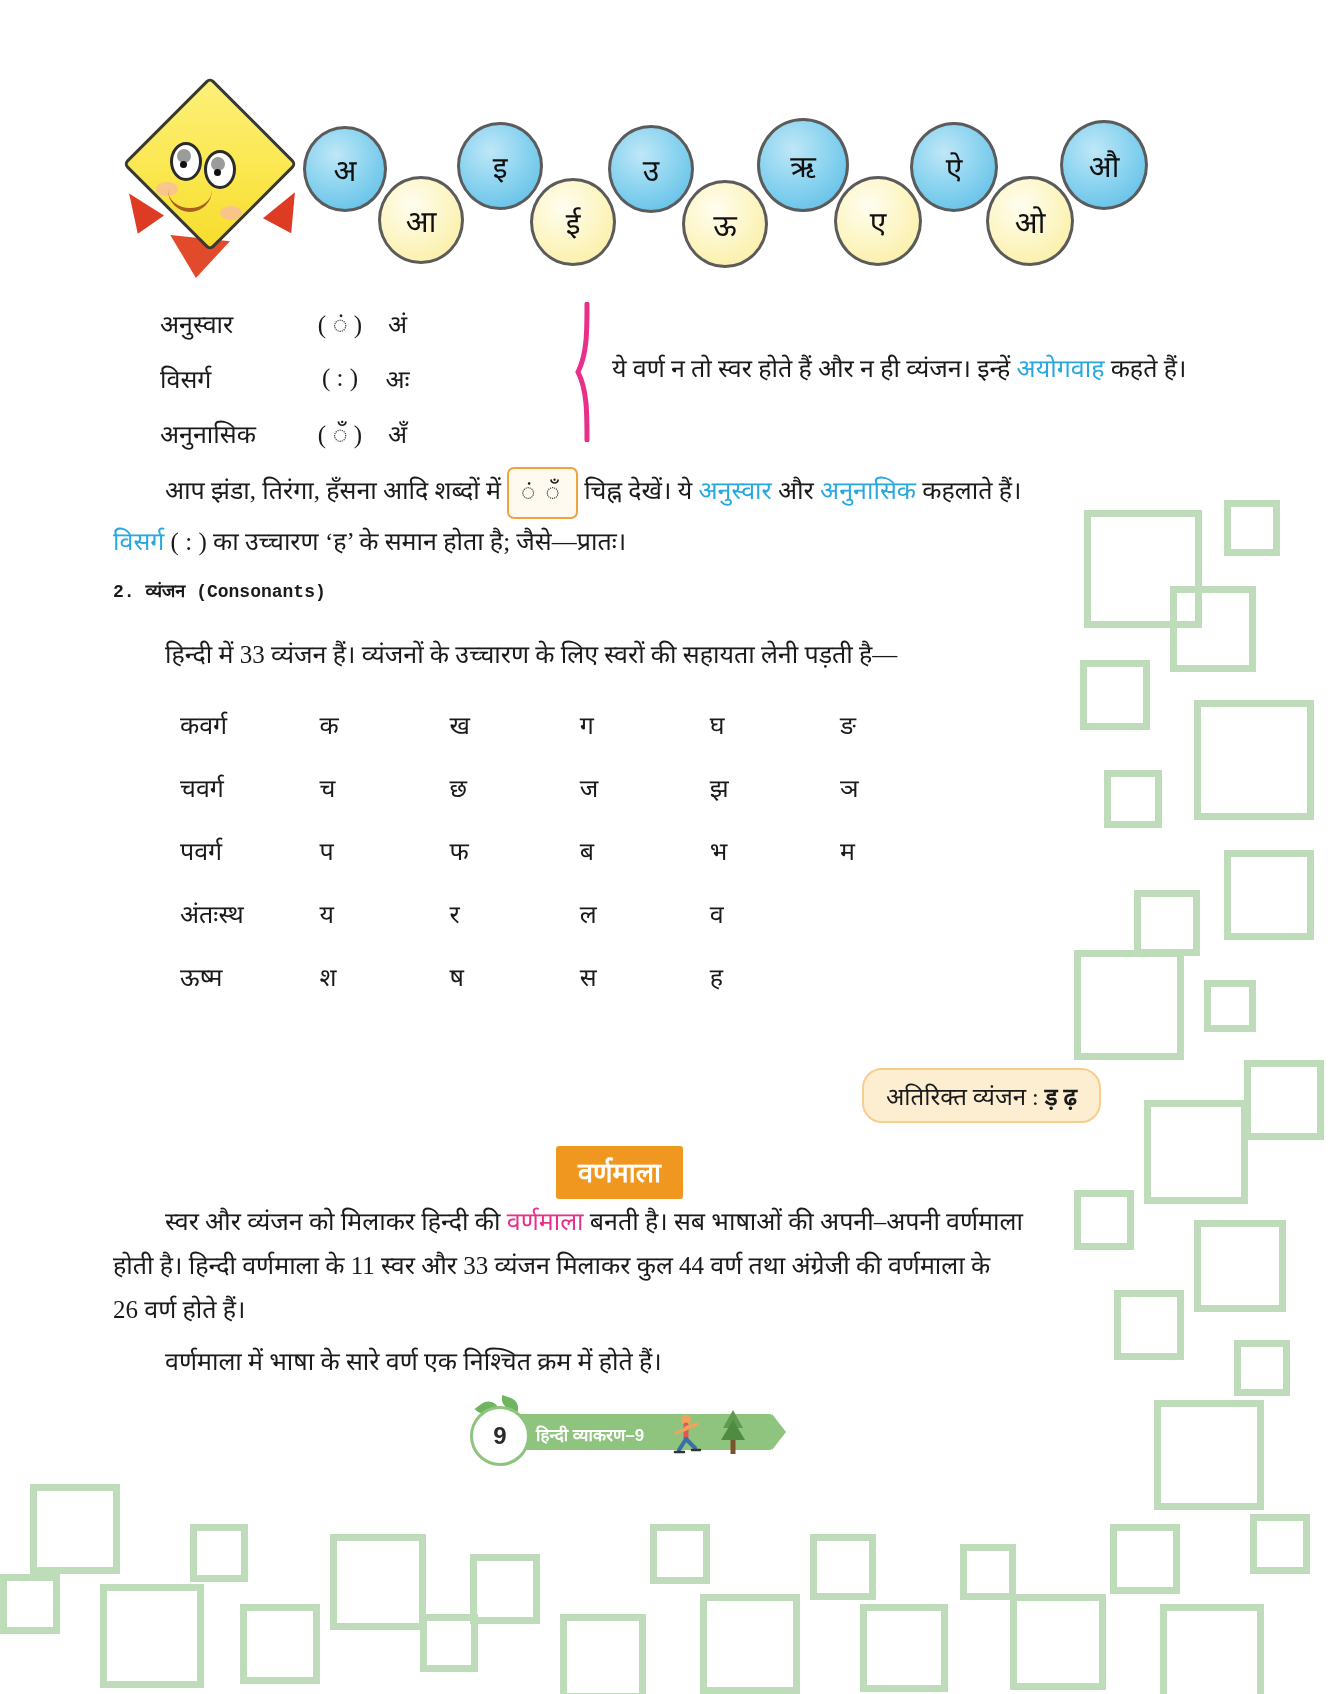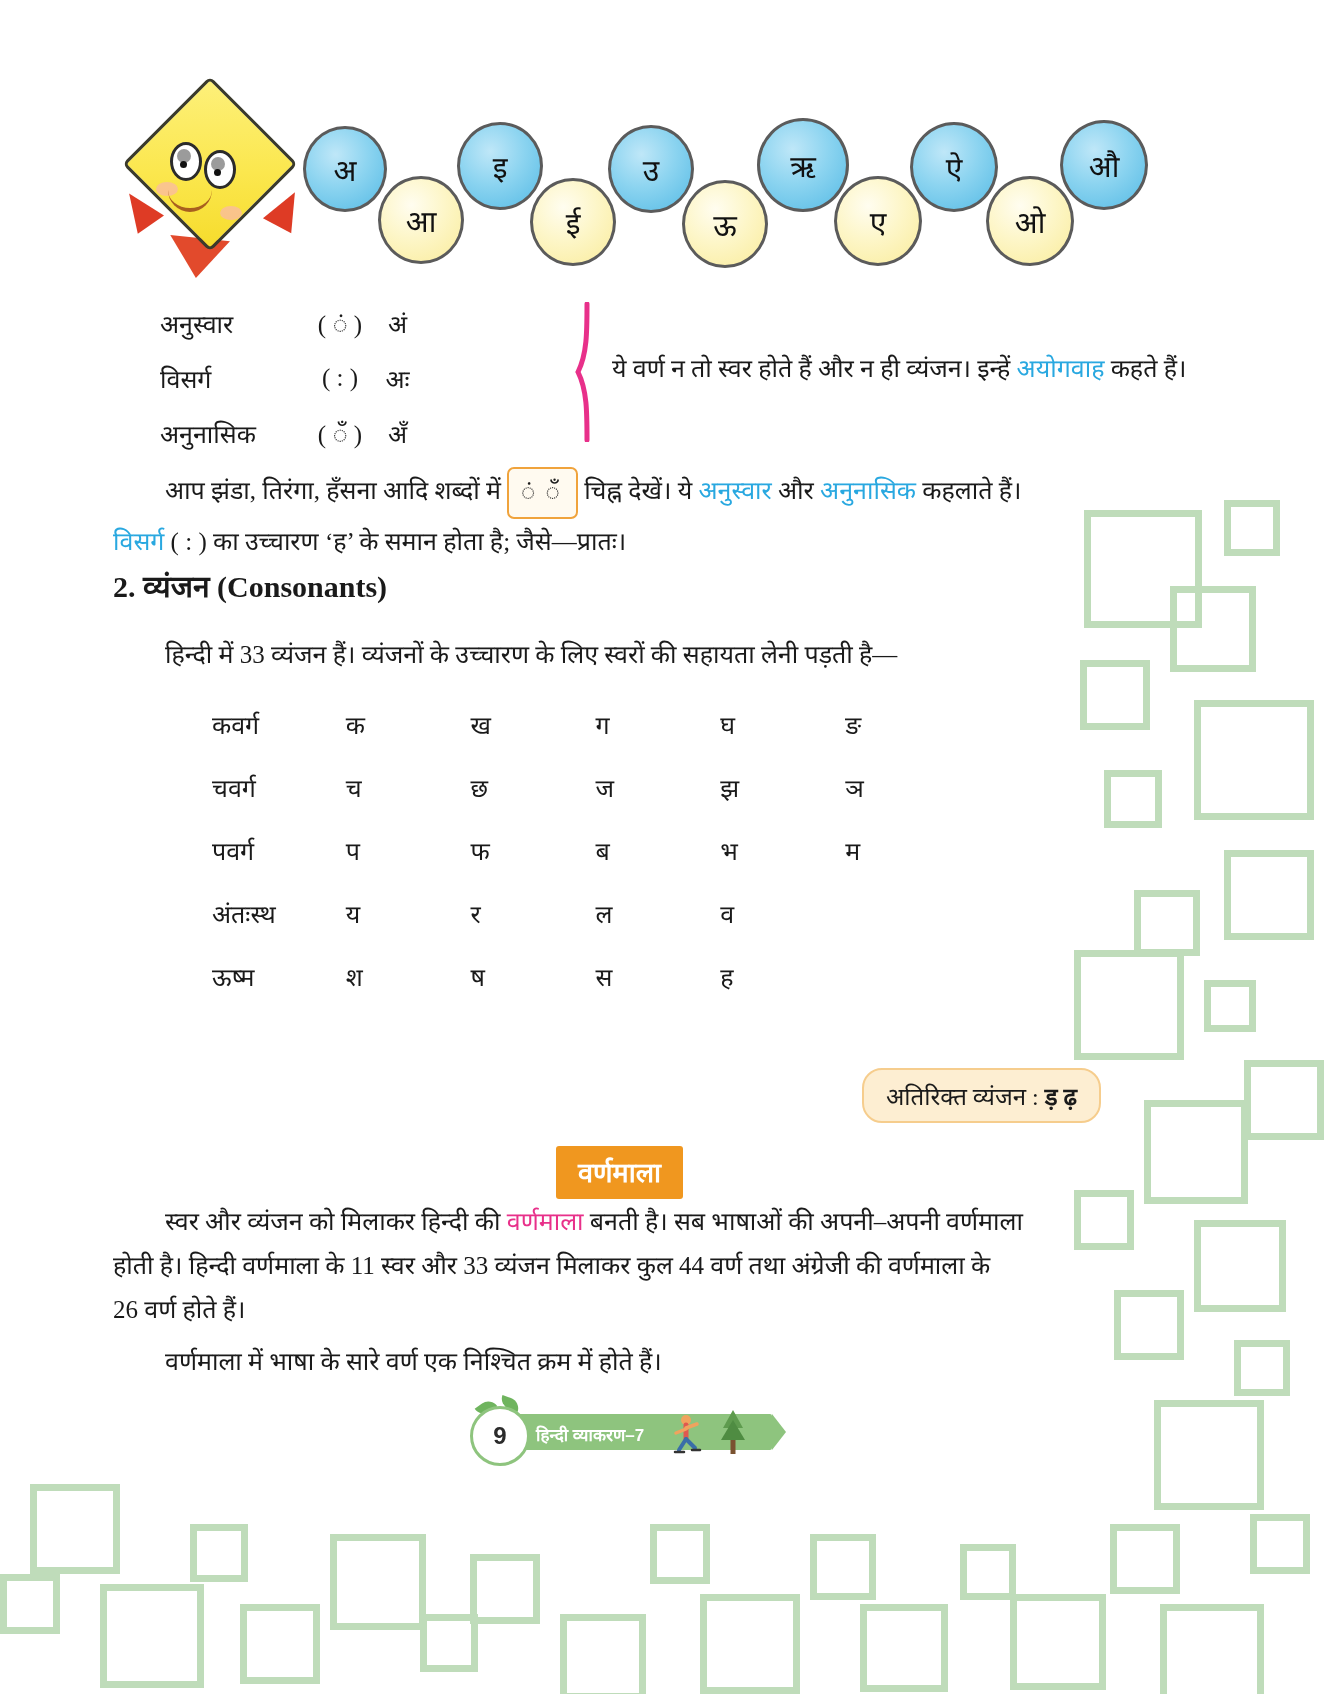--- a/index.html
+++ b/index.html
@@ -62,27 +62,27 @@
   .hl-pink{color:#e8308a;}
   
   .para{position:absolute;font-size:25px;line-height:44px;font-family:Liberation Serif, serif;}
   .chihn-box{
     display:inline-block;border:2px solid #f0a33c;border-radius:7px;
     background:#fffaf0;padding:1px 12px 3px 12px;vertical-align:middle;
     font-size:24px;letter-spacing:4px;
   }
   
   #sec2{
-    position:absolute;left:113px;top:565px;font-size:30px;font-weight:bold;
-    font-family:Liberation Serif, serif;
+    position:absolute;left:113px;top:578px;font-size:18px;font-weight:bold;
+    font-family:Liberation Mono, monospace;
   }
   
   #cons-table{position:absolute;left:180px;top:692px;width:790px;}
   .crow{display:flex;height:63px;align-items:center;font-size:25px;}
-  .cgroup{width:150px;margin-left:32px;}
+  .cgroup{width:150px;}
   .cletter{width:140px;text-align:left;}
   
   #extra-box{
     position:absolute;left:862px;top:1068px;
     background:#fdeed2;border:2px solid #f6cd8d;border-radius:20px;
     padding:9px 22px;font-size:24px;white-space:nowrap;
   }
   #extra-box b{font-weight:bold;}
   
   #varnamala{
@@ -321,21 +321,21 @@
 
 <div class="para" style="left:113px;top:1288px;width:1030px;">26 वर्ण होते हैं।</div>
 
 <div class="para" style="left:165px;top:1340px;width:980px;">वर्णमाला में भाषा के सारे वर्ण एक निश्चित क्रम में होते हैं।</div>
 
 <div id="footer">
   <div id="footer-ribbon"></div>
   <div class="leaf" style="left:6px;top:-4px;transform:rotate(-35deg);"></div>
   <div class="leaf" style="left:30px;top:-8px;transform:rotate(20deg);"></div>
   <div id="footer-circle">9</div>
-  <div id="footer-label">हिन्दी व्याकरण–7</div>
+  <div id="footer-label">हिन्दी व्याकरण–9</div>
 
   <svg class="fig" style="left:196px;top:6px;width:42px;height:44px;" viewBox="0 0 42 44">
     <circle cx="20" cy="8" r="5" fill="#f0a35e"></circle>
     <path d="M20 13 L20 27" stroke="#e0584f" stroke-width="5" stroke-linecap="round"></path>
     <path d="M20 16 L31 12" stroke="#f0a35e" stroke-width="3.5" stroke-linecap="round"></path>
     <path d="M20 17 L10 21" stroke="#f0a35e" stroke-width="3.5" stroke-linecap="round"></path>
     <path d="M20 27 L13 38" stroke="#3a6ea8" stroke-width="4" stroke-linecap="round"></path>
     <path d="M20 27 L29 36" stroke="#3a6ea8" stroke-width="4" stroke-linecap="round"></path>
     <path d="M9 40 L18 40" stroke="#333" stroke-width="2.5" stroke-linecap="round"></path>
     <path d="M26 38 L34 38" stroke="#333" stroke-width="2.5" stroke-linecap="round"></path>

